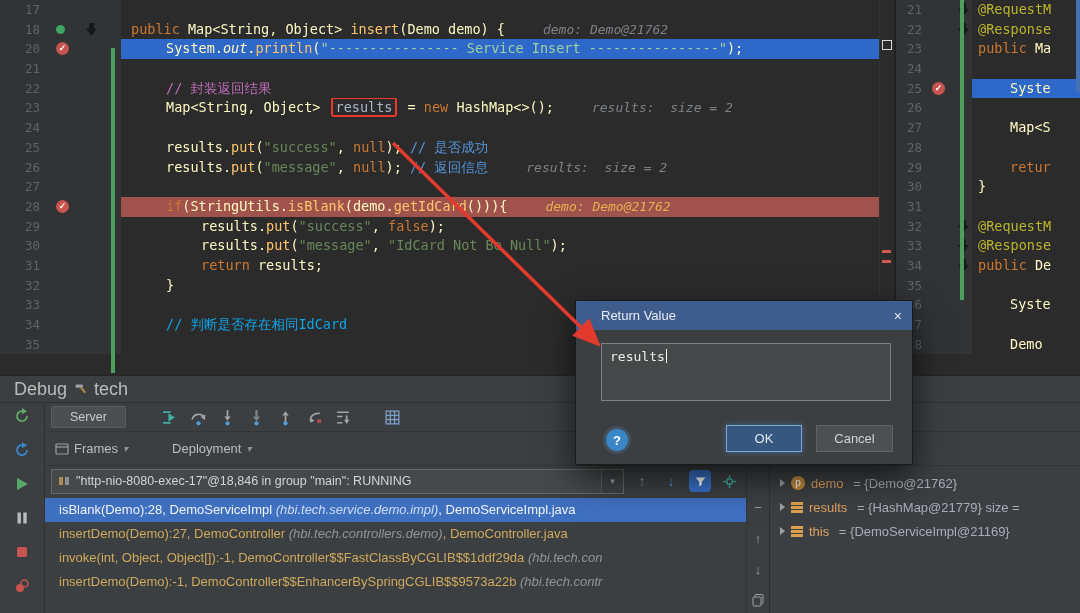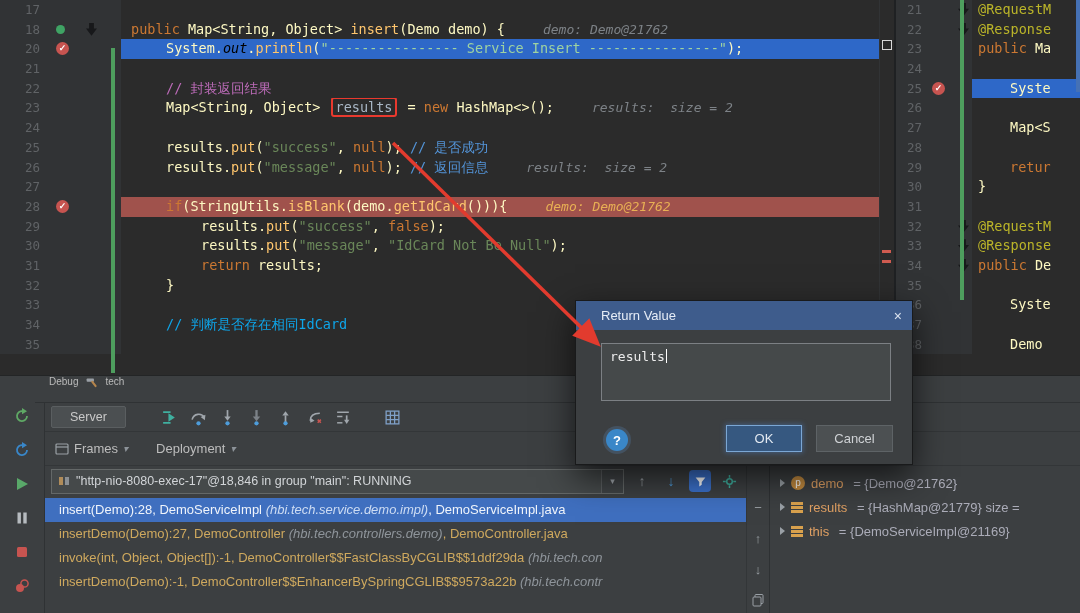--- a/index.html
+++ b/index.html
@@ -22,48 +22,48 @@
   .right .lnum{width:26px;}
   .right .gslot{width:44px;}
   .codearea{flex:1;display:flex;align-items:center;white-space:pre;overflow:hidden;min-width:0;}
   .exec .codearea{background:#2e68c8;}
   .bpl  .codearea{background:#a0524c;}
   .codepad{white-space:pre;}
   .hint{margin-left:38px;font-style:italic;color:#7d8287;font-size:13px;}
   .hint.warm{color:#e8b054;}
 
   .tk-kw{color:#cc7832;} .tk-pln{color:#fef9c3;} .tk-fn{color:#ffc66d;}
-  .tk-str{color:#6a8759;} .tk-ann{color:#bbb529;} .tk-field{color:#000000;font-style:italic;}
+  .tk-str{color:#6a8759;} .tk-ann{color:#bbb529;} .tk-field{color:#fef9c3;font-style:italic;}
   .tk-cmtm{color:#bc6bb8;} .tk-cmtb{color:#5394d8;} .tk-cmtr{color:#0ea5e9;}
   .tk-boxed{color:#a9b7c6;border:2px solid #e9392e;border-radius:3px;padding:0 3px;margin:0 2px;}
   .exec .tk-str{color:#9fd3a1;}
 
   .g-bp{position:absolute;left:10px;top:3px;width:13px;height:13px;border-radius:50%;background:#c75450;color:#fff;
         font:bold 9px "Liberation Sans",sans-serif;text-align:center;line-height:13px;font-style:normal;}
   .right .g-bp{left:4px;}
   .g-dot{position:absolute;left:10px;top:5px;width:9px;height:9px;border-radius:50%;background:#3fa364;}
   .g-flag{position:absolute;left:40px;top:3px;width:11px;height:13px;background:#17181a;
           clip-path:polygon(28% 0,72% 0,72% 45%,100% 45%,50% 100%,0 45%,28% 45%);}
   .right .g-flag{left:30px;}
   .changebar{position:absolute;left:111px;top:48px;bottom:2px;width:4px;background:#4e9e5e;}
   .changebar.cb-r{left:64px;top:0;bottom:auto;height:300px;}
 
   
   .debugpanel{height:238px;background:#3c3f41;border-top:1px solid #232526;display:flex;flex-direction:column;color:#bbbbbb;}
-  .dp-tabs{height:26px;flex:none;display:flex;align-items:flex-start;gap:7px;padding-left:14px;border-bottom:1px solid #2f3234;font-size:10px;margin-left:35px;}
+  .dp-tabs{height:26px;flex:none;display:flex;align-items:center;gap:7px;padding-left:14px;border-bottom:1px solid #2f3234;font-size:18px;}
   .dp-body{flex:1;display:flex;min-height:0;}
   .lefttools{width:44px;flex:none;border-right:1px solid #2f3234;display:flex;flex-direction:column;align-items:center;padding-top:4px;gap:16px;}
   .ltbtn{width:18px;height:18px;display:flex;align-items:center;justify-content:center;cursor:pointer;}
   .dp-right{flex:1;display:flex;flex-direction:column;min-width:0;}
   .row-server{height:28px;flex:none;display:flex;align-items:center;padding-left:6px;border-bottom:1px solid #333638;}
   .srv-tab{border:1px solid #5a5e60;background:#4b4f51;color:#c9c9c9;padding:3px 18px;font-size:12.5px;border-radius:2px;}
   .stepicons{display:flex;gap:9px;margin-left:34px;align-items:center;}
   .stepicons .sbtn{width:20px;height:20px;display:flex;align-items:center;justify-content:center;}
   .sbtn.gap{margin-left:20px;}
-  .row-tabs{height:33px;flex:none;display:flex;align-items:center;gap:28px;padding-left:10px;border-bottom:1px solid #333638;font-size:13px;}
+  .row-tabs{height:33px;flex:none;display:flex;align-items:center;gap:44px;padding-left:10px;border-bottom:1px solid #333638;font-size:13px;}
   .tooltab{display:flex;align-items:center;gap:5px;color:#bdbdbd;}
   .tarr{color:#8d9399;font-size:10px;}
   .row-lower{flex:1;display:flex;min-height:0;}
   .centercol{flex:1;display:flex;flex-direction:column;min-width:0;}
   .comborow{height:30px;flex:none;display:flex;align-items:center;padding:0 6px;gap:7px;}
   .thread-combo{flex:1;height:23px;background:#45494a;border:1px solid #646868;display:flex;align-items:center;gap:6px;
                 padding-left:6px;padding-right:26px;color:#d2d5d8;font-size:12.5px;position:relative;white-space:nowrap;overflow:hidden;}
   .combo-arrow{position:absolute;right:0;top:0;bottom:0;width:21px;background:#3f4345;border-left:1px solid #5a5e60;
                display:flex;align-items:center;justify-content:center;color:#a2a8ae;font-size:9px;}
   .navic{width:22px;height:22px;display:flex;align-items:center;justify-content:center;font-size:14px;flex:none;}
@@ -469,21 +469,21 @@
                   </svg>
                 </span>
               <span class="navic">
                 <svg width="15" height="15" viewBox="0 0 16 16">
                     <circle cx="8" cy="8" r="3" fill="none" stroke="#3fb0a0" stroke-width="1.6"></circle>
                     <path d="M8 1v3M8 12v3M1 8h3M12 8h3" stroke="#3fb0a0" stroke-width="1.6"></path>
                   </svg>
                 </span>
             </div>
             <div id="frames" class="frameslist">
-                <div class="frow sel"><span class="fmain">insert(Demo):28, DemoServiceImpl </span><span class="pkg">(hbi.tech.service.demo.impl)</span><span class="ffile">, DemoServiceImpl.java</span></div>
+                <div class="frow sel"><span class="fmain">isBlank(Demo):28, DemoServiceImpl </span><span class="pkg">(hbi.tech.service.demo.impl)</span><span class="ffile">, DemoServiceImpl.java</span></div>
                 <div class="frow"><span class="fmain">insertDemo(Demo):27, DemoController </span><span class="pkg">(hbi.tech.controllers.demo)</span><span class="ffile">, DemoController.java</span></div>
                 <div class="frow"><span class="fmain">invoke(int, Object, Object[]):-1, DemoController$$FastClassByCGLIB$$1ddf29da </span><span class="pkg">(hbi.tech.con</span></div>
                 <div class="frow"><span class="fmain">insertDemo(Demo):-1, DemoController$$EnhancerBySpringCGLIB$$9573a22b </span><span class="pkg">(hbi.tech.contr</span></div>
               </div>
           </div>
           <div class="stripcol">
             <span class="sic">−</span>
             <span class="sic">↑</span>
             <span class="sic">↓</span>
             <span class="copy">

